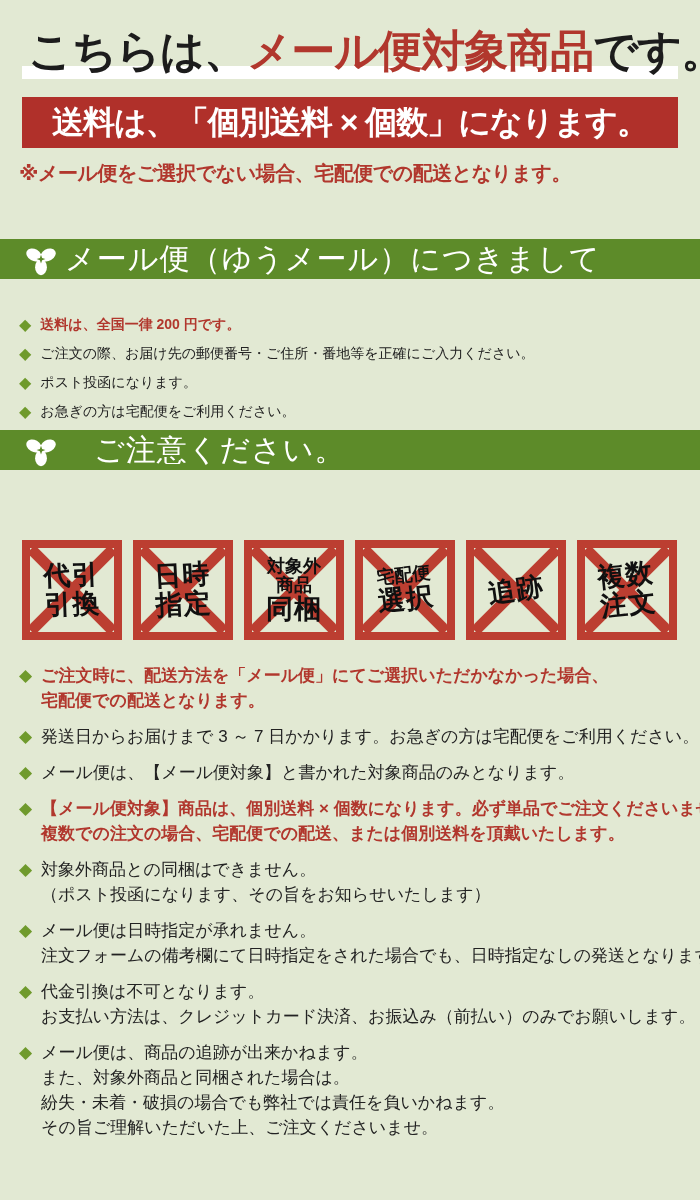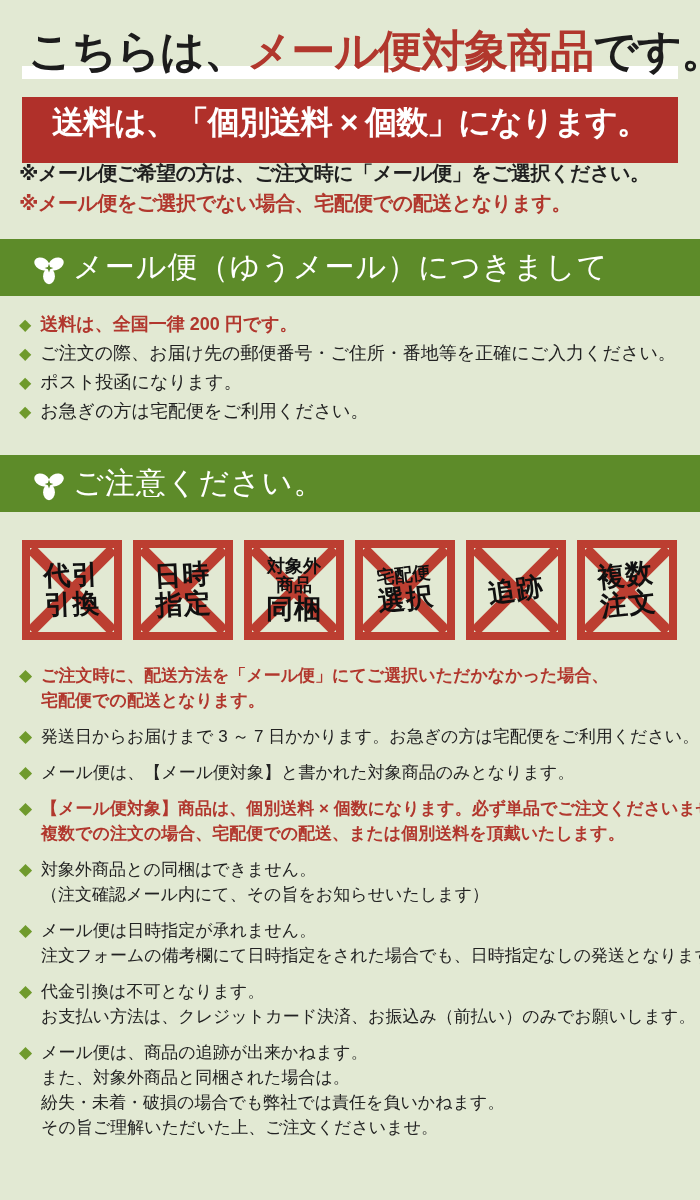--- a/index.html
+++ b/index.html
@@ -8,46 +8,46 @@
         font-family:"Liberation Sans","DejaVu Sans",sans-serif;}
 
   
   .title-strip{position:absolute;left:22px;top:66px;width:656px;height:13px;background:#ffffff;}
   .title{position:absolute;left:28px;top:22px;white-space:nowrap;
          font-family:"Liberation Serif","DejaVu Serif",serif;
          font-size:44px;font-weight:600;letter-spacing:-1px;color:#1c1c1c;z-index:2;}
   .title .hl{color:var(--accent_red,#b1372d);}
 
   
-  .red-banner{position:absolute;left:22px;top:97px;width:656px;height:66px;
+  .red-banner{position:absolute;left:22px;top:97px;width:656px;height:51px;
               background:var(--banner_red,#b0302a);color:#ffffff;
               font-size:32px;font-weight:bold;letter-spacing:-1px;
               text-align:center;line-height:51px;white-space:nowrap;}
 
   
   .header-notes{position:absolute;left:19px;top:158px;}
   .hnote{font-size:20px;font-weight:bold;line-height:30px;letter-spacing:-0.5px;
          color:var(--text_dark,#1f1f1f);white-space:nowrap;}
   .hnote.red{color:var(--accent_red,#b1372d);}
 
   
-  .gbanner{position:absolute;left:0;width:700px;height:57px;
+  .gbanner{position:absolute;left:0;width:700px;height:40px;
            background:var(--banner_green,#5d8b29);color:#fff;
-           display:flex;align-items:center;padding-left:34px;box-sizing:border-box;}
+           display:flex;align-items:center;padding-left:26px;box-sizing:border-box;}
   .gbanner-mail{top:239px;}
-  .gbanner-caution{top:455px;}
+  .gbanner-caution{top:430px;gap:29px;}
   .gbanner .htxt{font-family:"Liberation Serif","DejaVu Serif",serif;
                  font-size:30px;letter-spacing:1px;margin-left:9px;white-space:nowrap;}
 
   
   .mail-list{position:absolute;left:19px;top:314px;}
   .mrow{display:flex;align-items:flex-start;margin-bottom:8px;}
   .diamond{color:var(--bullet_green,#6f9a2c);font-size:16px;line-height:21px;
            margin-right:9px;flex:none;}
-  .mtext{font-size:18px;line-height:21px;color:#222;white-space:nowrap;}
+  .mtext{font-size:14px;line-height:21px;color:#222;white-space:nowrap;}
   .mtext.red{color:var(--accent_red,#b1372d);font-weight:bold;}
 
   
   .pxrow{position:absolute;left:22px;top:540px;display:flex;gap:11px;}
   .pbox{position:relative;width:100px;height:100px;box-sizing:border-box;
         border:8px solid var(--box_red,#bc3e31);}
   .cross{position:absolute;left:0;top:0;width:84px;height:84px;}
   .cross line{stroke:var(--box_red,#bc3e31);stroke-width:11;}
   .plabel{position:absolute;left:0;top:0;right:0;bottom:0;z-index:2;
           display:flex;flex-direction:column;align-items:center;justify-content:center;
@@ -74,21 +74,20 @@
 <div class="page">
 
   <div class="title-strip"></div>
   <div class="title">
     <span>こちらは、</span><span class="hl">メール便対象商品</span><span>です。</span>
   </div>
 
   <div class="red-banner">送料は、「個別送料 × 個数」になります。</div>
 
   <div class="header-notes">
-      <div class="hnote">※メール便ご希望の方は、ご注文時に「メール便」をご選択ください。</div>
       <div class="hnote red">※メール便をご選択でない場合、宅配便での配送となります。</div>
     </div>
 
   <div class="gbanner gbanner-mail">
     <svg width="30" height="34" viewBox="0 0 48 52">
       <g fill="#ffffff">
         <g transform="rotate(-60 24 26)">
             <ellipse cx="24" cy="13" rx="9.5" ry="13"></ellipse>
           </g>
         <g transform="rotate(60 24 26)">
@@ -227,21 +226,21 @@
         <span class="diamond">◆</span>
         <div class="clines">
           <div>【メール便対象】商品は、個別送料 × 個数になります。必ず単品でご注文くださいませ。</div>
           <div>複数での注文の場合、宅配便での配送、または個別送料を頂戴いたします。</div>
         </div>
       </div>
       <div class="crow">
         <span class="diamond">◆</span>
         <div class="clines">
           <div>対象外商品との同梱はできません。</div>
-          <div>（注文確認メール内にて、その旨をお知らせいたします）</div>
+          <div>（ポスト投函になります、その旨をお知らせいたします）</div>
         </div>
       </div>
       <div class="crow">
         <span class="diamond">◆</span>
         <div class="clines">
           <div>メール便は日時指定が承れません。</div>
           <div>注文フォームの備考欄にて日時指定をされた場合でも、日時指定なしの発送となります。</div>
         </div>
       </div>
       <div class="crow">

